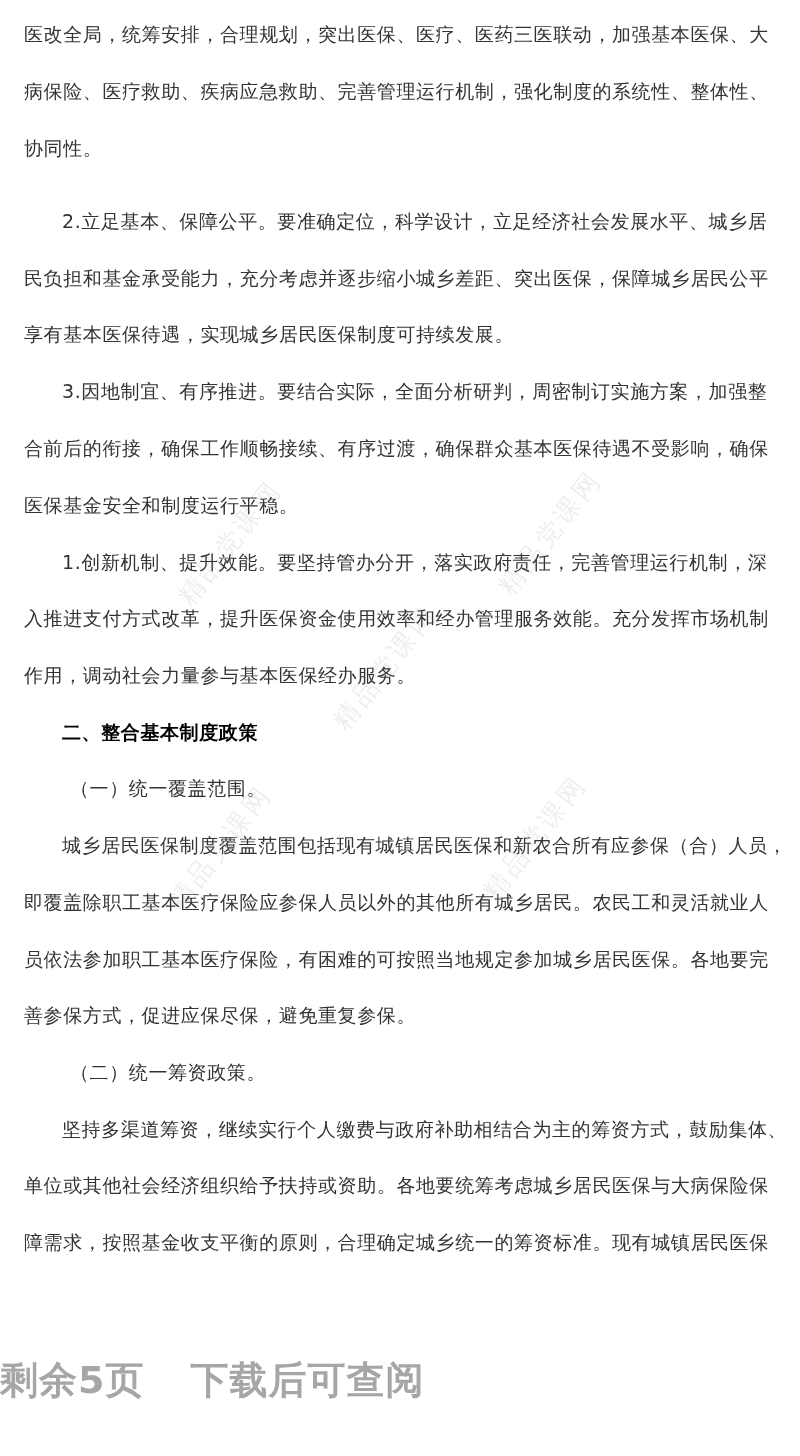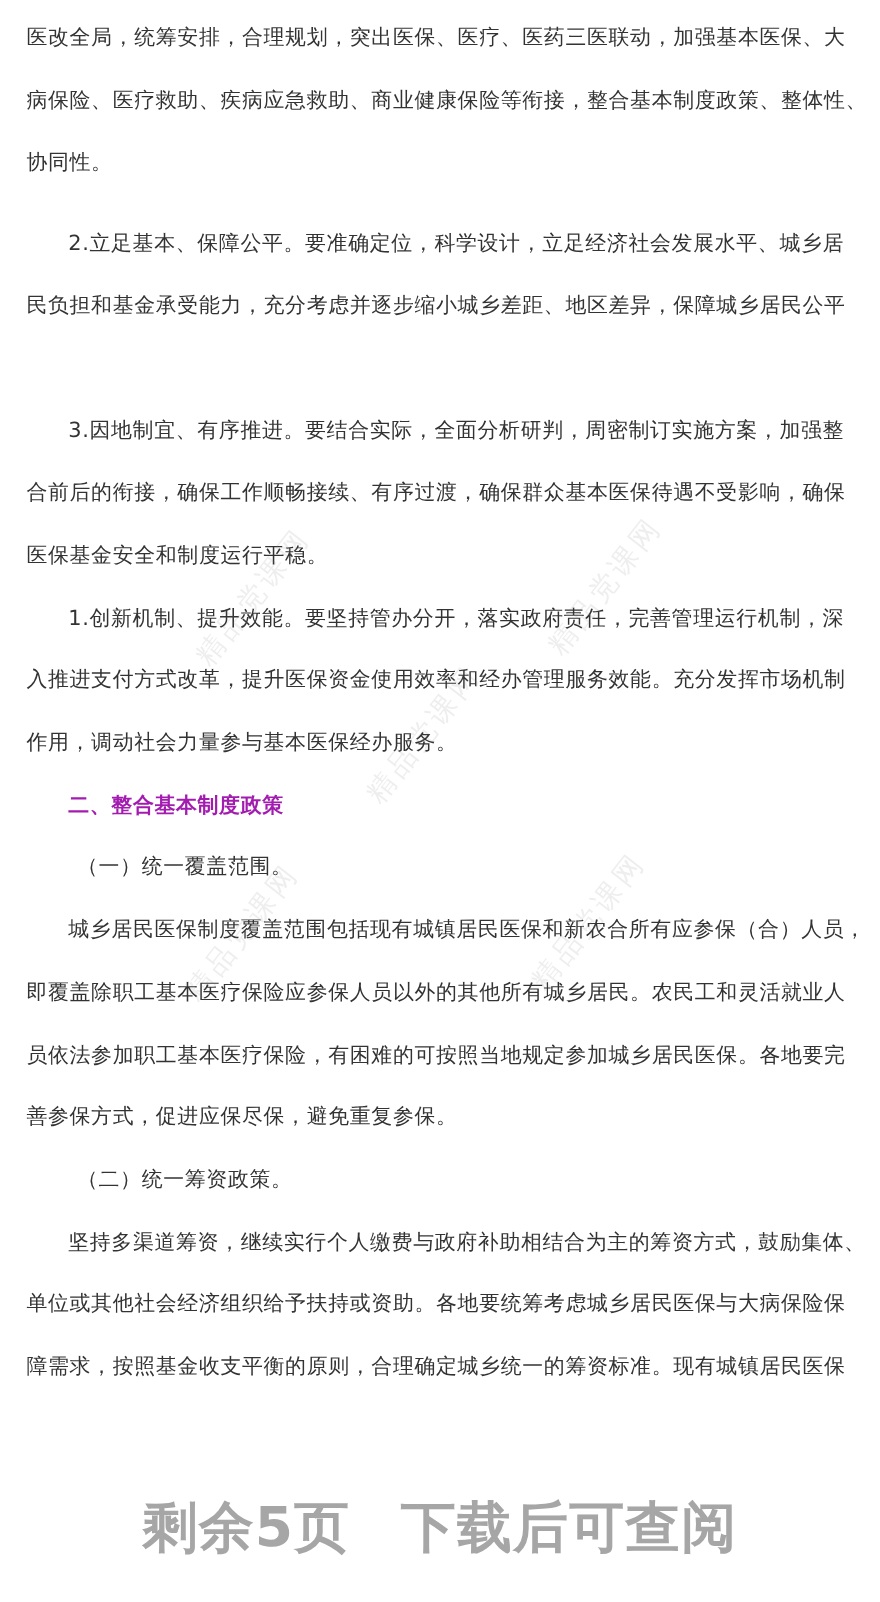--- a/index.html
+++ b/index.html
@@ -3,40 +3,41 @@
 <meta charset="utf-8">
 <style>
   html, body { margin: 0; padding: 0; background: #ffffff; }
   body { width: 800px; height: 1456px; position: relative; overflow: hidden;
          font-family: "DejaVu Sans", "Liberation Sans", sans-serif; color: #333333; }
   .page { position: absolute; left: 0; top: 0; width: 800px; height: 1244px; }
   .line { position: absolute; left: 24px; width: 752px; font-size: 19px; line-height: 24px;
           white-space: nowrap; letter-spacing: 0.6px; color: #333333; }
   .indent { left: 62px; width: 714px; }
   .sub { left: 70px; }
-  .heading { font-weight: bold; color: #a21caf; }
+  .heading { font-weight: bold; color: #000000; }
   .watermark { position: absolute; font-size: 26px; color: rgba(120,120,120,0.13);
                transform: rotate(-52deg); white-space: nowrap; letter-spacing: 4px;
                pointer-events: none; }
-  .more { position: absolute; left: 0; width: 800px; top: 1355px; text-align: center;
-          font-size: 50px; font-weight: bold; color: #a6a6a6; letter-spacing: 1px; }
+  .more { position: absolute; left: 0; width: 800px; top: 1355px; text-align: left;
+          font-size: 38px; font-weight: bold; color: #a6a6a6; letter-spacing: 1px; }
   .more span { display: inline-block; }
   .gap { display: inline-block; width: 46px; }
 </style>
 </head>
 <body>
 
 <div class="page">
 
   <div class="line" style="top:22px">医改全局，统筹安排，合理规划，突出医保、医疗、医药三医联动，加强基本医保、大</div>
-  <div class="line" style="top:79px">病保险、医疗救助、疾病应急救助、商业健康保险等衔接，整合基本制度政策、整体性、</div>
+  <div class="line" style="top:79px">病保险、医疗救助、疾病应急救助、完善管理运行机制，强化制度的系统性、整体性、</div>
   <div class="line" style="top:136px">协同性。</div>
 
   <div class="line indent" style="top:209px">2.立足基本、保障公平。要准确定位，科学设计，立足经济社会发展水平、城乡居</div>
-  <div class="line" style="top:266px">民负担和基金承受能力，充分考虑并逐步缩小城乡差距、地区差异，保障城乡居民公平</div>
+  <div class="line" style="top:266px">民负担和基金承受能力，充分考虑并逐步缩小城乡差距、突出医保，保障城乡居民公平</div>
+  <div class="line" style="top:322px">享有基本医保待遇，实现城乡居民医保制度可持续发展。</div>
 
   <div class="line indent" style="top:379px">3.因地制宜、有序推进。要结合实际，全面分析研判，周密制订实施方案，加强整</div>
   <div class="line" style="top:436px">合前后的衔接，确保工作顺畅接续、有序过渡，确保群众基本医保待遇不受影响，确保</div>
   <div class="line" style="top:493px">医保基金安全和制度运行平稳。</div>
 
   <div class="line indent" style="top:550px">1.创新机制、提升效能。要坚持管办分开，落实政府责任，完善管理运行机制，深</div>
   <div class="line" style="top:606px">入推进支付方式改革，提升医保资金使用效率和经办管理服务效能。充分发挥市场机制</div>
   <div class="line" style="top:663px">作用，调动社会力量参与基本医保经办服务。</div>
 
   <div class="line indent heading" style="top:720px">二、整合基本制度政策</div>

